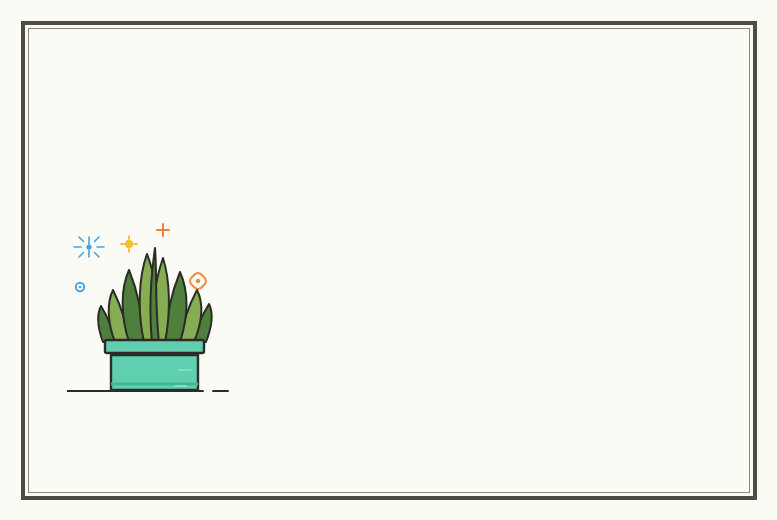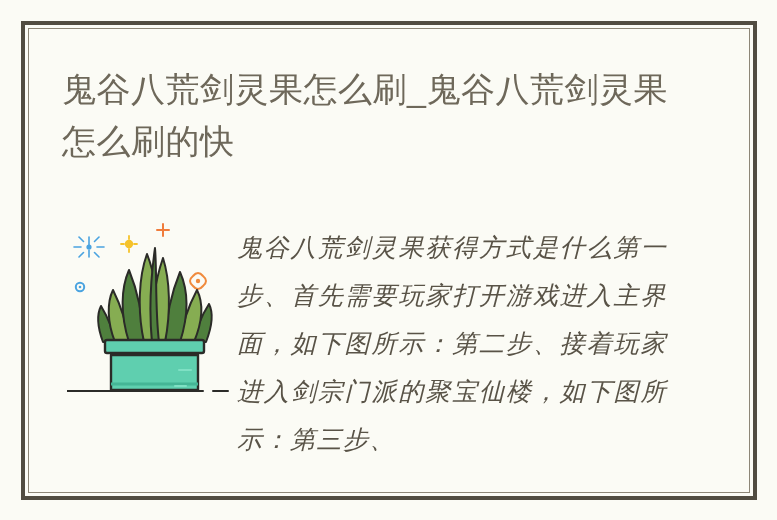--- a/index.html
+++ b/index.html
@@ -91,21 +91,20 @@
     text-align: justify;
     word-break: break-all;
   }
 </style>
 </head>
 <body>
 
 <div id="article-card">
   <div id="article-card-inner">
 
-    <h1 id="page-title">鬼谷八荒剑灵果怎么刷_鬼谷八荒剑灵果怎么刷的快</h1>
 
     <div id="article-body">
 
       <div id="plant-illustration">
         <svg viewBox="0 0 175 185" xmlns="http://www.w3.org/2000/svg">
 
           <g stroke="#4aa3e0" stroke-width="1.6" stroke-linecap="round" fill="none">
             <line x1="22" y1="33" x2="22" y2="23"></line>
             <line x1="22" y1="43" x2="22" y2="36"></line>
             <line x1="14" y1="33" x2="7" y2="33"></line>
@@ -165,17 +164,16 @@
           </g>
 
           <g stroke="#2b2b28" stroke-width="2" stroke-linecap="round">
             <line x1="0" y1="177" x2="136" y2="177"></line>
             <line x1="146" y1="177" x2="161" y2="177"></line>
           </g>
 
         </svg>
       </div>
 
-      <p id="article-paragraph">鬼谷八荒剑灵果获得方式是什么第一步、首先需要玩家打开游戏进入主界面，如下图所示：第二步、接着玩家进入剑宗门派的聚宝仙楼，如下图所示：第三步、</p>
 
     </div>
   </div>
 </div>
 
 </body></html>

